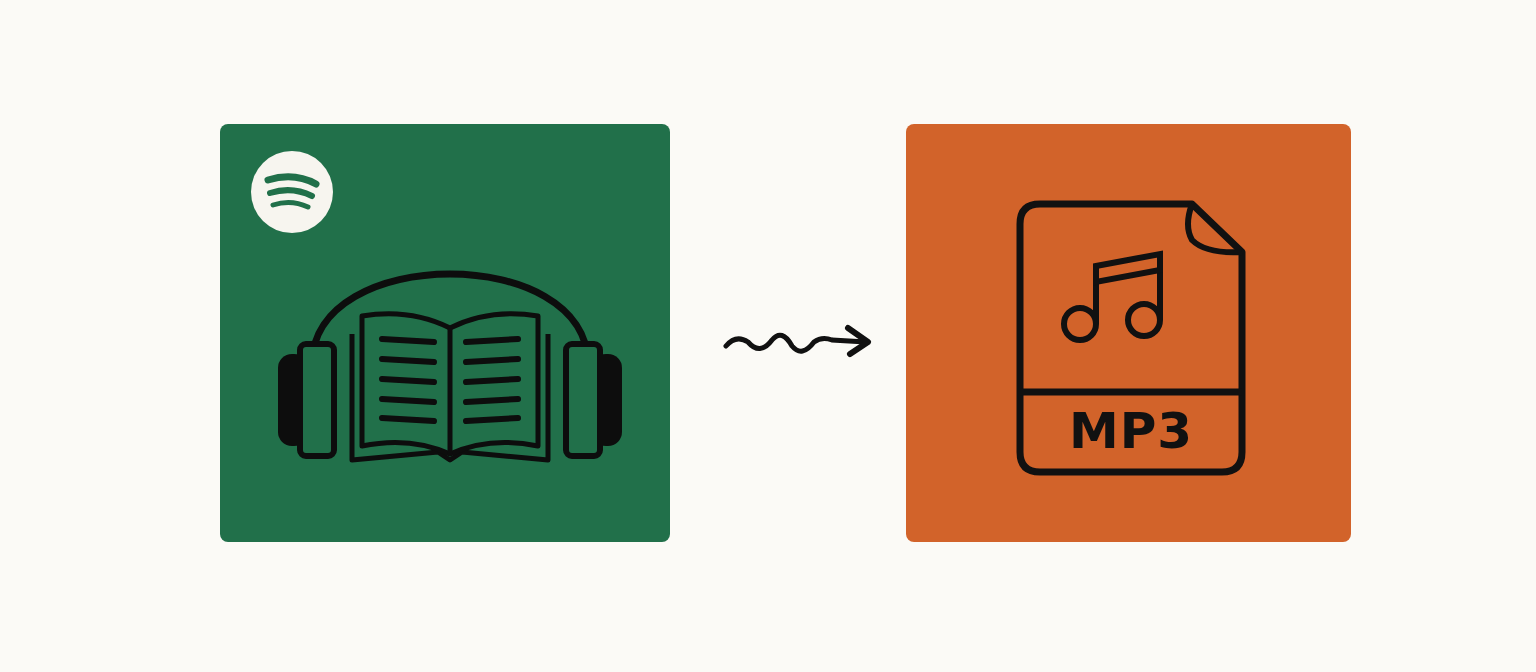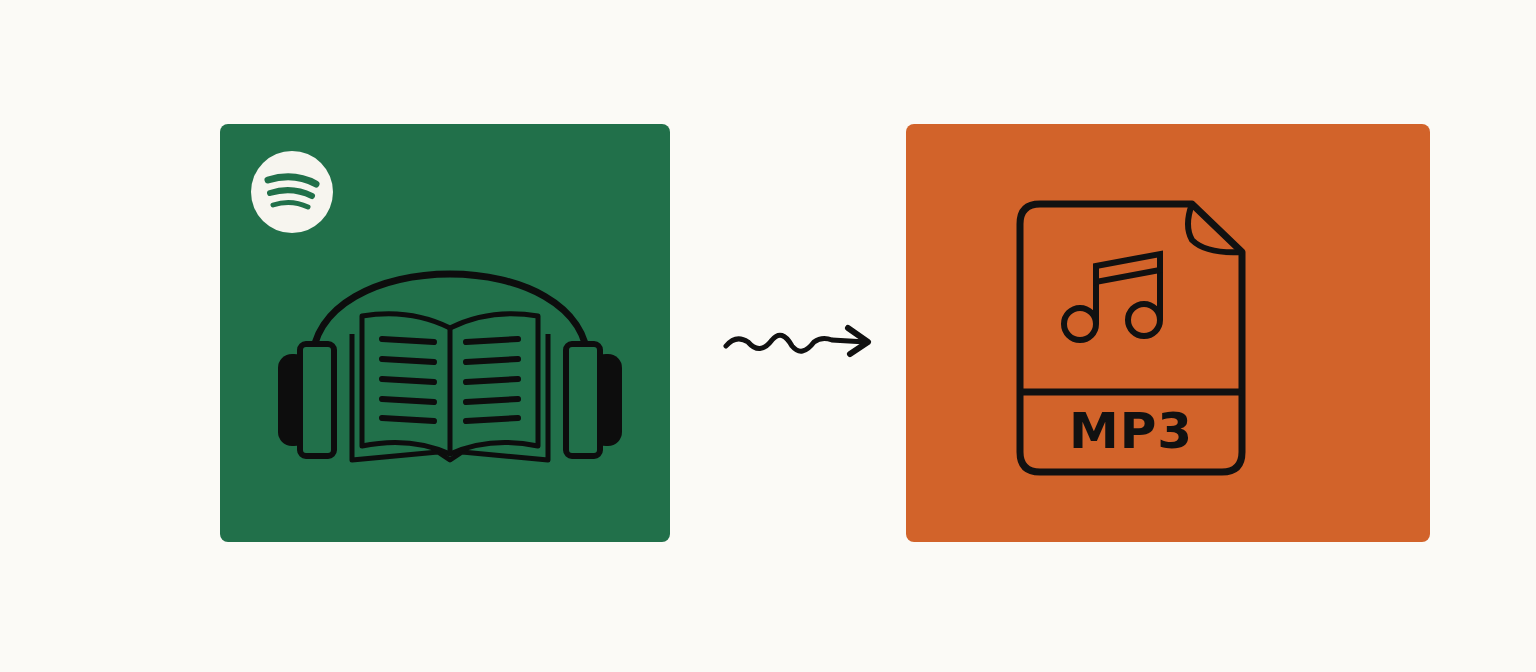--- a/index.html
+++ b/index.html
@@ -7,21 +7,21 @@
     width: 1536px; height: 672px; overflow: hidden;
     background: #fbfaf6;
     font-family: "Liberation Sans", sans-serif;
     position: relative;
   }
   .card {
     position: absolute;
     border-radius: 8px;
   }
   .card-left { left: 220px; top: 124px; width: 450px; height: 418px; background: #21704a; }
-  .card-right { left: 906px; top: 124px; width: 524px; height: 418px; background: #d2632a; }
+  .card-right { left: 906px; top: 124px; width: 445px; height: 418px; background: #d2632a; }
   .spotify-logo {
     position: absolute; left: 30px; top: 26px; width: 84px; height: 84px;
   }
   .book-headphones { position: absolute; left: 50px; top: 80px; width: 360px; height: 270px; }
   .arrow { position: absolute; left: 720px; top: 318px; width: 160px; height: 50px; }
   .mp3-file { position: absolute; left: 110px; top: 72px; width: 230px; height: 280px; }
   .mp3-label {
     position: absolute; left: 0; width: 100%; top: 278px; text-align: center;
     font-family: "DejaVu Sans", sans-serif; font-weight: bold; font-size: 50px;
     color: #111; letter-spacing: 1px;

